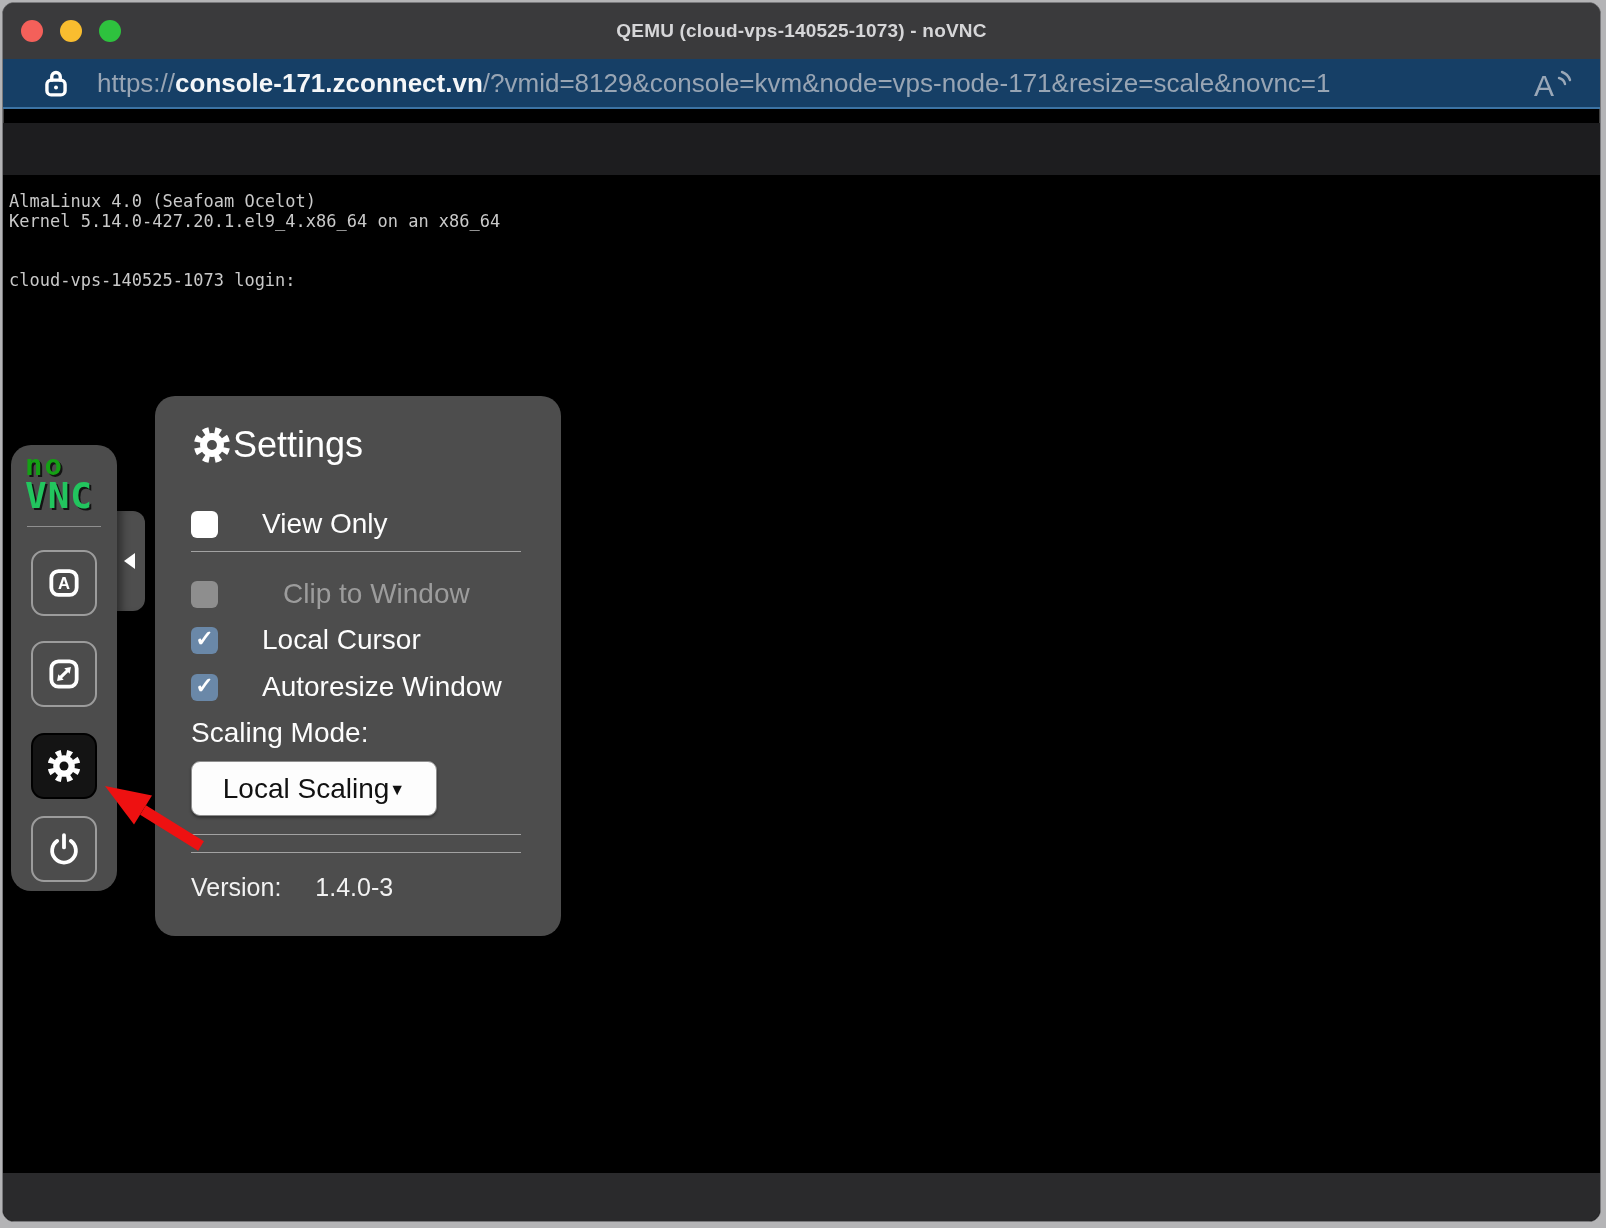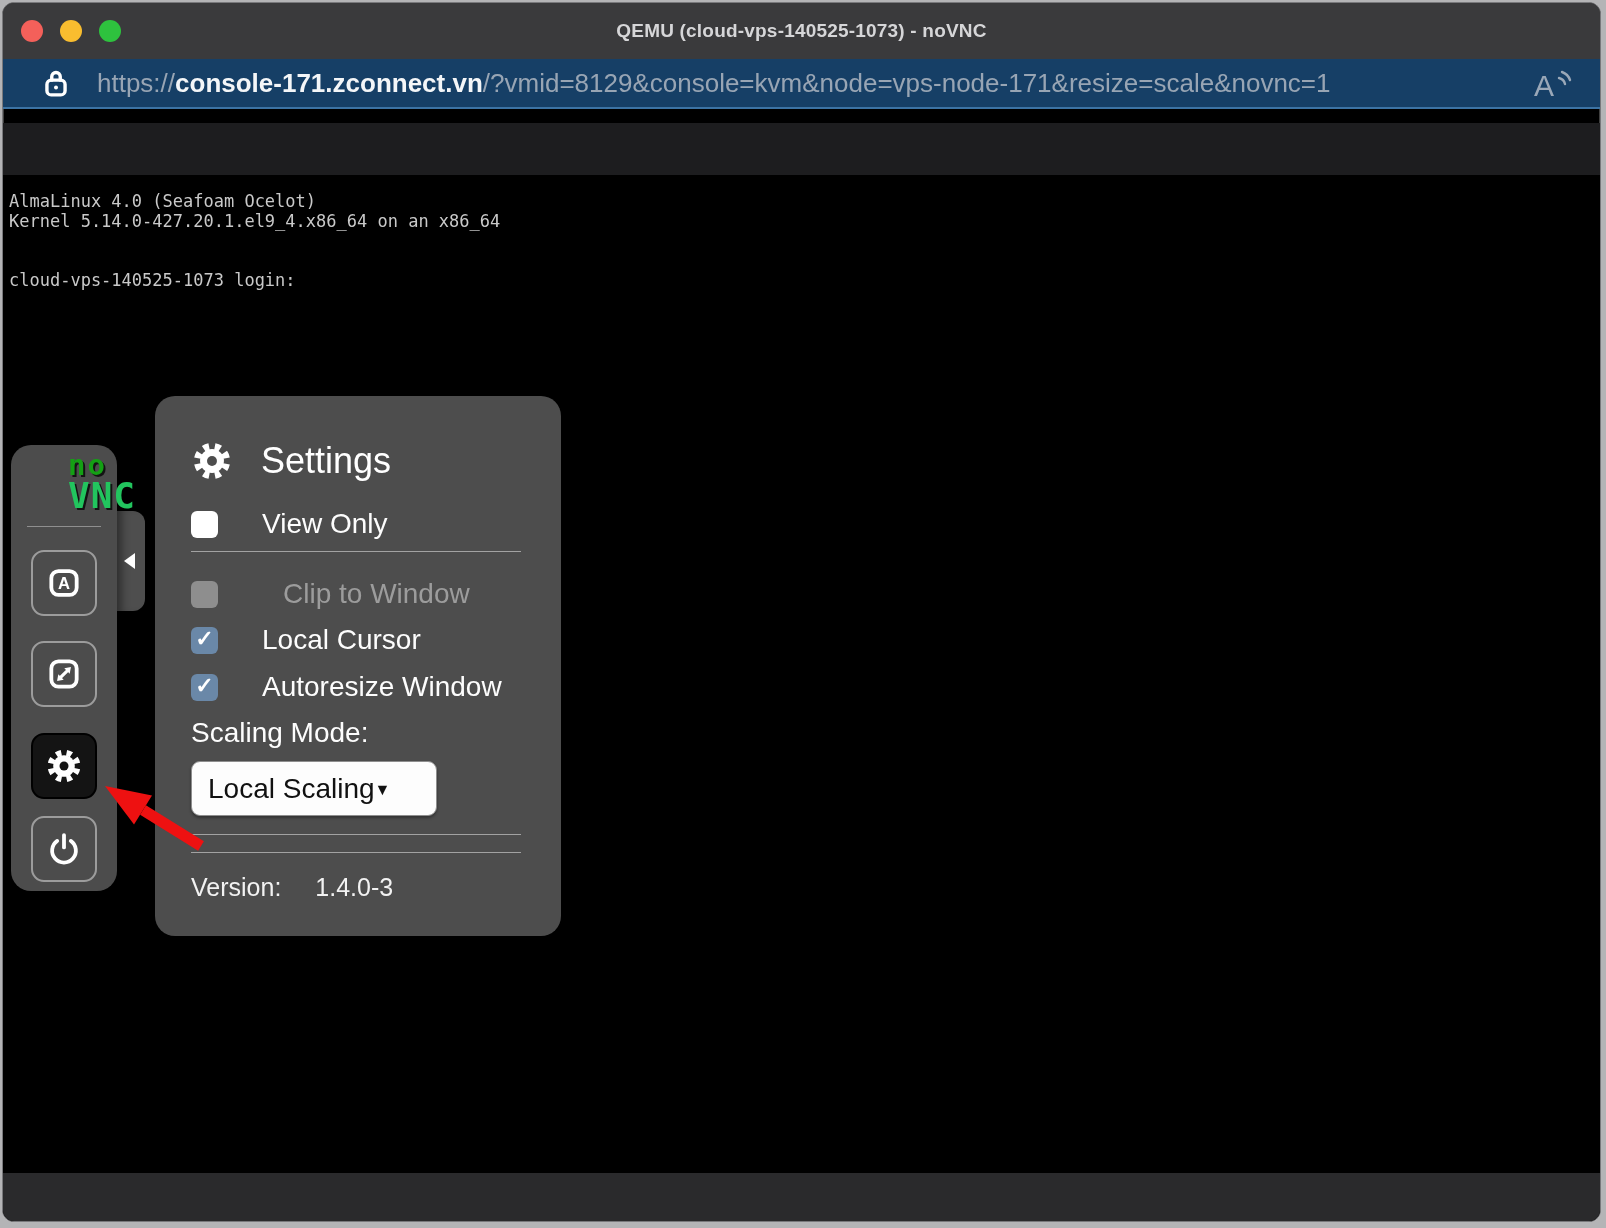--- a/index.html
+++ b/index.html
@@ -30,21 +30,21 @@
   .strip.top{ height:52px; background:#1d1d1f; }
   .strip.bottom{ height:48px; background:#2a2a2c; }
   .console{ flex:1; background:#000; position:relative; }
   .console-text{ position:absolute; left:6px; top:16px; font-family:"DejaVu Sans Mono", monospace;
     font-size:17px; color:#c9c9c9; }
   .cline{ height:19.8px; white-space:pre; }
 
   
   .controlbar{ position:absolute; left:8px; top:442px; width:106px; height:446px;
     background:#4c4c4c; border-radius:20px; }
-  .logo{ position:absolute; left:14px; top:6px; font-family:"DejaVu Sans Mono", monospace; font-weight:800; line-height:1;margin-left:43px; }
+  .logo{ position:absolute; left:14px; top:6px; font-family:"DejaVu Sans Mono", monospace; font-weight:800; line-height:1; }
   .logo-no{ display:block; font-size:29px; color:#14a014; letter-spacing:2px;
     text-shadow:2px 2px 0 rgba(0,0,0,.75); }
   .logo-vnc{ display:block; font-size:36px; color:#22c55e; margin-top:-2px; letter-spacing:1px;
     text-shadow:2px 2px 0 rgba(0,0,0,.75); }
   .bar-divider{ position:absolute; left:16px; top:81px; width:74px; height:0; border-top:1px solid #8f8f8f; }
   .cbtn{ position:absolute; left:20px; width:66px; height:66px; border-radius:13px;
     background:transparent; border:2px solid rgba(255,255,255,.45); cursor:pointer;
     display:flex; align-items:center; justify-content:center; padding:0; }
   .cbtn.active{ background:#141414; border-color:#000; }
   .cbtn svg{ width:38px; height:38px; }
@@ -52,42 +52,42 @@
 
   .handle{ position:absolute; left:114px; top:508px; width:28px; height:100px;
     background:#4e4e4e; border-radius:0 12px 12px 0;
     box-shadow:inset 10px 0 10px -6px rgba(0,0,0,.45); cursor:pointer; }
   .tri{ position:absolute; left:7px; top:42px; width:0; height:0;
     border-top:8px solid transparent; border-bottom:8px solid transparent; border-right:11px solid #fff; }
 
   
   .panel{ position:absolute; left:152px; top:393px; width:406px; height:540px;
     background:#4d4d4d; border-radius:20px; color:#fff; }
-  .panel-head{ position:absolute; left:36px; top:44px; display:flex; align-items:center; gap:28px;justify-content:flex-end; }
+  .panel-head{ position:absolute; left:36px; top:28px; display:flex; align-items:center; gap:0;justify-content:flex-end; }
   .gear-lg svg{ width:42px; height:42px; display:block; }
   .panel-title{ font-size:36px; color:#fff; }
 
   .opt{ position:absolute; left:36px; display:flex; align-items:center; gap:16px; cursor:pointer; }
   .box{ width:27px; height:27px; border-radius:6px; background:#fff; position:relative;
     display:flex; align-items:center; justify-content:center; flex:0 0 auto; }
   .check{ opacity:0; color:#fff; font-size:22px; font-weight:bold; line-height:1; transform:translateY(-1px); }
   .opt-label{ font-size:28px; color:#fdfdfd; white-space:nowrap;margin-left:28px; }
   .opt[data-state="checked"] .box{ background:#6a88a8; }
   .opt[data-state="checked"] .check{ opacity:1; }
   .opt[data-state="disabled"] .box{ background:#8e8e8e; }
   .opt[data-state="disabled"] .opt-label{ color:#9c9c9c; }
   .opt-viewonly{ top:112px; } .opt-clip{ top:182px;gap:37px; } .opt-cursor{ top:228px; } .opt-autoresize{ top:275px; }
 
   .pdiv{ position:absolute; left:36px; width:330px; height:0; border-top:1px solid #a2a2a2; }
   .pdiv-1{ top:155px; } .pdiv-2{ top:438px; } .pdiv-3{ top:456px; }
 
   .scaling-label{ position:absolute; left:36px; top:321px; font-size:28px; color:#fdfdfd; }
   .dropdown{ position:absolute; left:36px; top:365px; width:246px; height:55px; background:#fdfdfd;
     border:1px solid #8e8e8e; border-radius:9px; box-shadow:0 2px 3px rgba(0,0,0,.35);
-    display:flex; align-items:center; justify-content:flex-start; padding:0 16px; cursor:pointer; }
+    display:flex; align-items:center; justify-content:center; padding:0 16px; cursor:pointer; }
   .dropdown .dd-value{ font-size:28px; color:#111; }
   .caret{ font-size:16px; color:#111; transform:translateY(1px); }
 
   .version-row{ position:absolute; left:36px; top:477px; display:flex; gap:34px; font-size:25px; color:#f2f2f2; }
 
   .arrow-svg{ position:absolute; left:95px; top:772px; width:115px; height:80px; pointer-events:none; }
 
   .icon-stroke{ stroke:#fff; stroke-width:2.4; fill:none; stroke-linecap:round; stroke-linejoin:round; }
   .gear-hole-panel{ fill:#4d4d4d; } .gear-hole-btn{ fill:#141414; }
 </style>

